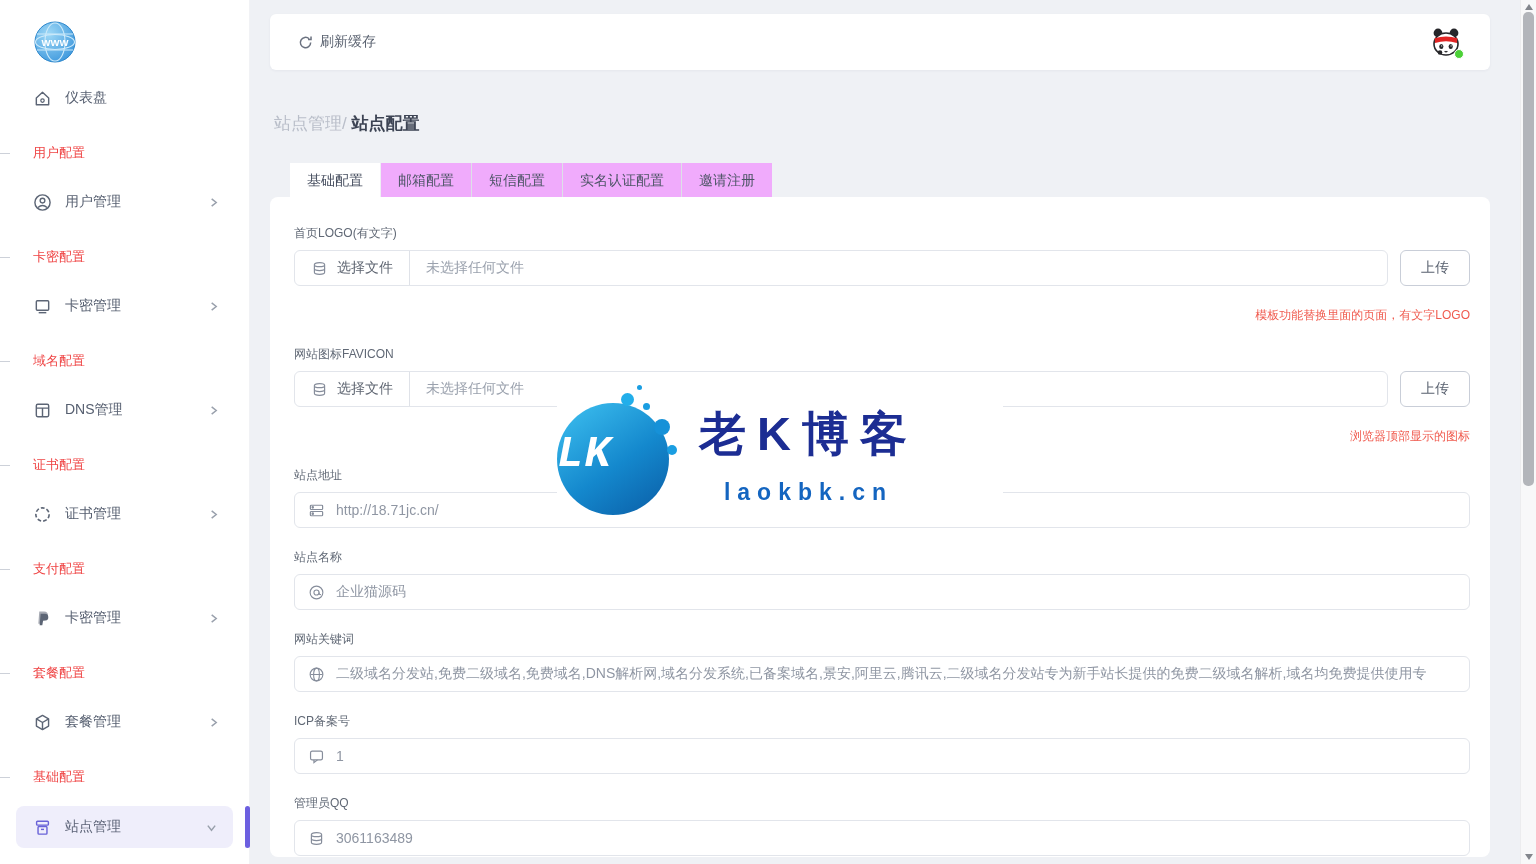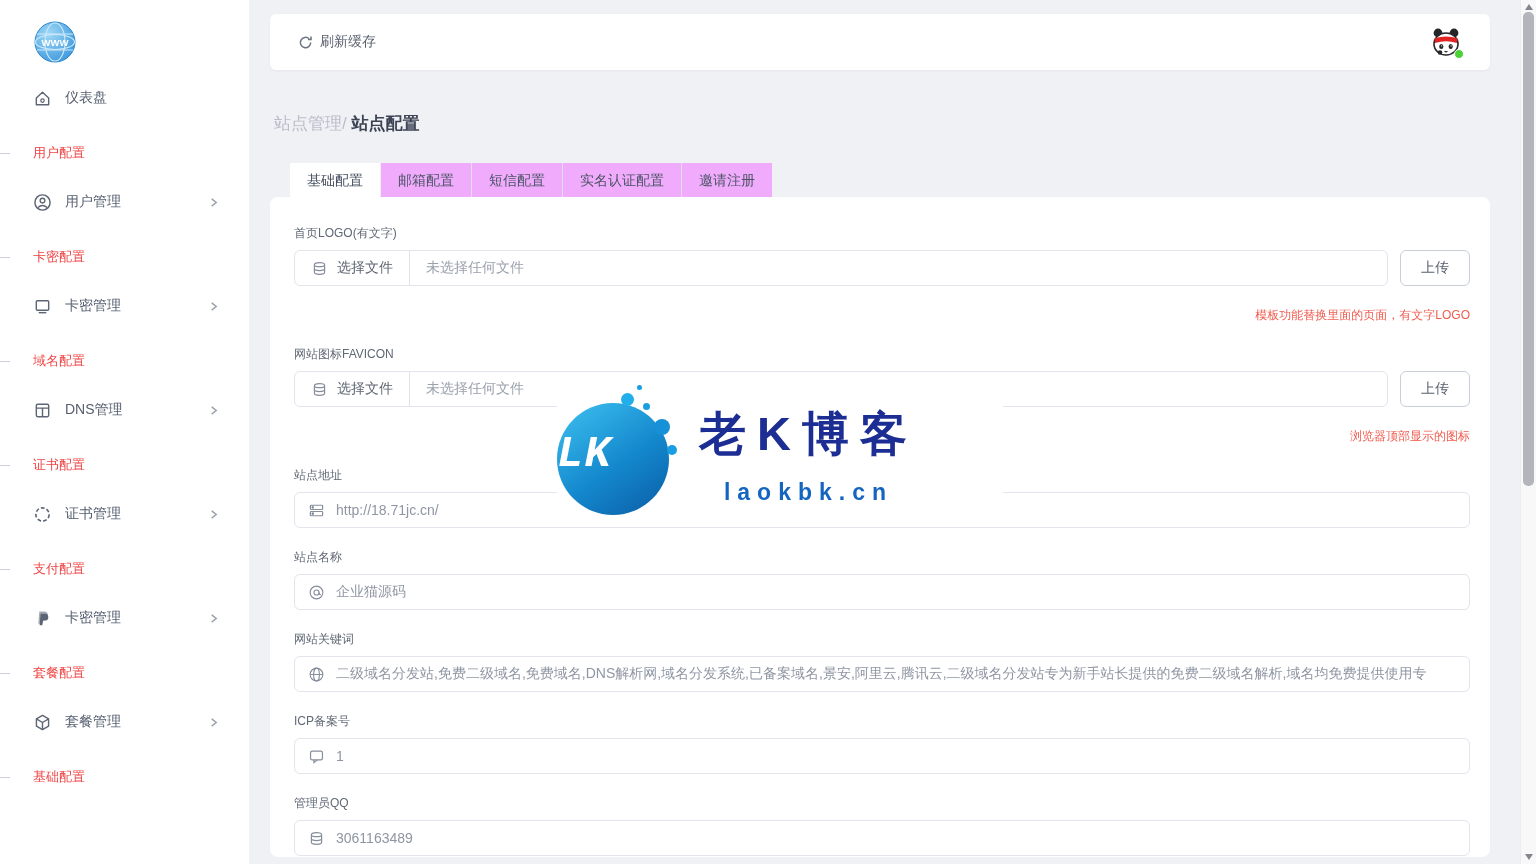--- a/index.html
+++ b/index.html
@@ -234,20 +234,34 @@
       <path d="M10 2.6 l6.4 3.7 v7.4 L10 17.4 l-6.4-3.7 V6.3 Z"></path>
         <path d="M10 10 L16.4 6.3 M10 10 L3.6 6.3 M10 10 v7.4"></path>
     </svg>
     <span>套餐管理</span>
     <svg class="chev" viewBox="0 0 12 12" fill="none" stroke="currentColor" stroke-width="1.6">
         <polyline points="4,2 9,6 4,10"></polyline>
       </svg>
   </div>
 
   <div class="group-label">基础配置</div>
+  <div class="active-wrap">
+    <div class="side-item">
+      <svg class="mi" viewBox="0 0 20 20" fill="none" stroke="currentColor" stroke-width="1.5">
+        <rect x="3.8" y="3.5" width="12.4" height="4" rx="1"></rect>
+          <rect x="5.3" y="9" width="9.4" height="8" rx="1"></rect>
+          <path d="M8.4 12 h3.2"></path>
+      </svg>
+      <span>站点管理</span>
+      <svg class="chev" viewBox="0 0 12 12" fill="none" stroke="currentColor" stroke-width="1.6">
+          <polyline points="4,2 9,6 4,10"></polyline>
+        </svg>
+    </div>
+    <div class="active-bar"></div>
+  </div>
 </div>
 
 <div class="main">
 
   <div class="topbar">
     <div class="refresh-btn">
       <svg width="15" height="15" viewBox="0 0 16 16">
         <path d="M13.5 8 a5.5 5.5 0 1 1 -1.7 -3.95" fill="none" stroke="#6b7280" stroke-width="1.6"></path>
         <path d="M13.9 1.6 v3.2 h-3.2" fill="none" stroke="#6b7280" stroke-width="1.6"></path>
       </svg>

